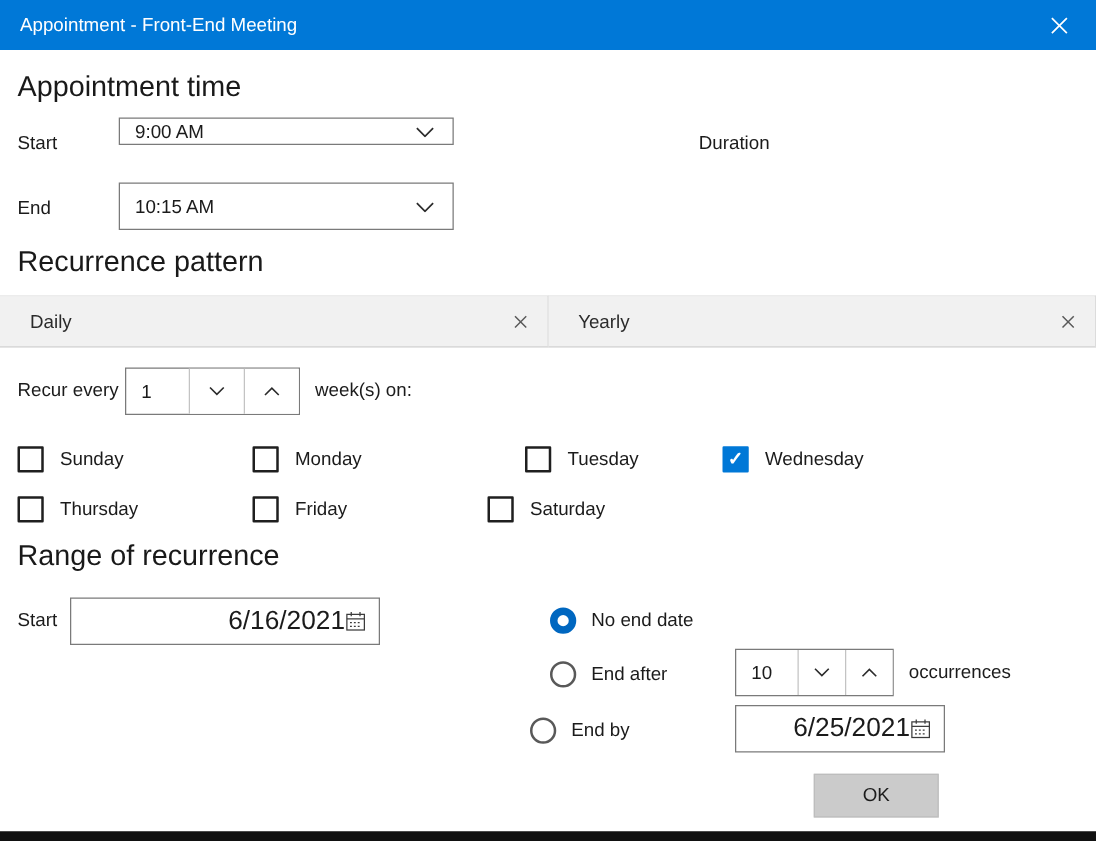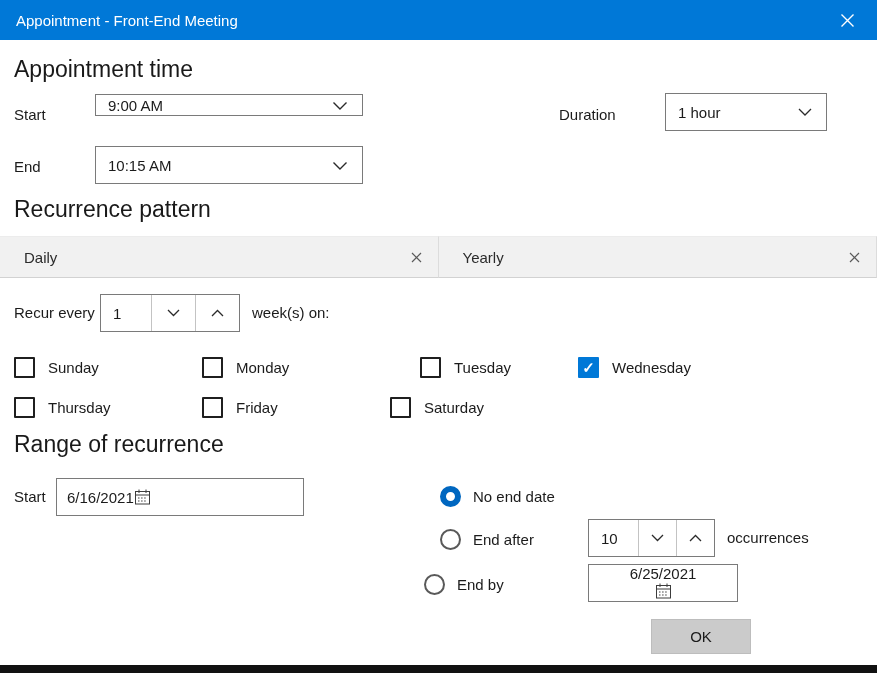--- a/index.html
+++ b/index.html
@@ -18,21 +18,21 @@
 
   
   .combo { position:absolute; border:1px solid #7a7a7a; background:#fff; display:flex; align-items:center; justify-content:space-between; padding:0 14px 0 12px; font-size:15px; color:#1b1b1b; cursor:pointer; }
 
   
   .spinner { position:absolute; border:1px solid #7a7a7a; background:#fff; display:flex; align-items:stretch; font-size:15px; color:#1b1b1b; }
   .spinner .val { flex:1; display:flex; align-items:center; padding-left:12px; }
   .spinner .sbtn { width:44px; display:flex; align-items:center; justify-content:center; border-left:1px solid #c3c3c3; cursor:pointer; background:#fff; }
 
   
-  .datefield { position:absolute; border:1px solid #7a7a7a; background:#fff; display:flex; align-items:center; justify-content:flex-start; padding:0 10px; font-size:15px; color:#1b1b1b; cursor:pointer; }
+  .datefield { position:absolute; border:1px solid #7a7a7a; background:#fff; display:flex; align-items:center; justify-content:flex-end; padding:0 10px; font-size:21px; color:#1b1b1b; cursor:pointer; }
 
   
   .tabs { position:absolute; left:0; top:236px; width:877px; height:42px; display:flex; }
   .tab { flex:1; display:flex; align-items:center; justify-content:space-between; padding:0 16px 0 24px; font-size:15px; color:#2b2b2b; background:#f1f1f1; border-top:1px solid #ececec; border-right:1px solid #dcdcdc; border-bottom:1px solid #d2d2d2; cursor:pointer; }
   .tab.selected { background:#fff; border:1px solid #cfcfcf; border-bottom:1px solid #fff; }
   .tab-close { display:flex; align-items:center; cursor:pointer; }
 
   
   .check { position:absolute; height:22px; display:flex; align-items:center; gap:13px; font-size:15px; color:#1b1b1b; cursor:pointer; }
   .box { width:21px; height:21px; border:2px solid #1f1f1f; border-radius:1px; background:#fff; display:flex; align-items:center; justify-content:center; flex:0 0 auto; }
@@ -67,26 +67,20 @@
 
   <div class="lbl" style="left:14px; top:106px;">Start</div>
   <div class="combo" style="left:95px; top:94px; width:268px; height:22px;">
     <span>9:00 AM</span>
     <svg width="16" height="9" viewBox="0 0 16 9">
         <path d="M1.5 1.5 L8 8 L14.5 1.5" fill="none" stroke="#2b2b2b" stroke-width="1.4"></path>
       </svg>
   </div>
 
   <div class="lbl" style="left:559px; top:106px;">Duration</div>
-  <div class="combo" style="left:665px; top:93px; width:162px; height:38px;">
-    <span>1 hour</span>
-    <svg width="14" height="8" viewBox="0 0 14 8">
-        <path d="M1 1 L7 7 L13 1" fill="none" stroke="#2b2b2b" stroke-width="1.3"></path>
-      </svg>
-  </div>
 
   <div class="lbl" style="left:14px; top:158px;">End</div>
   <div class="combo" style="left:95px; top:146px; width:268px; height:38px;">
     <span>10:15 AM</span>
     <svg width="16" height="9" viewBox="0 0 16 9">
         <path d="M1.5 1.5 L8 8 L14.5 1.5" fill="none" stroke="#2b2b2b" stroke-width="1.4"></path>
       </svg>
   </div>
 
   <div class="h1" style="left:14px; top:196px;">Recurrence pattern</div>
@@ -191,21 +185,21 @@
           <path d="M1 7 L6.5 1.5 L12 7" fill="none" stroke="#2b2b2b" stroke-width="1.3"></path>
         </svg>
       </span>
   </div>
   <div class="lbl" style="left:727px; top:529px;">occurrences</div>
 
   <div class="radio-row" style="left:424px; top:573px;">
     <span class="rad"></span>
     <span>End by</span>
   </div>
-  <div class="datefield" style="left:588px; top:564px; width:150px; height:38px;flex-direction:column;">
+  <div class="datefield" style="left:588px; top:564px; width:168px; height:38px;">
     <span>6/25/2021</span>
     <svg width="17" height="18" viewBox="0 0 17 18">
         <rect x="1.5" y="3.5" width="14" height="12.5" fill="none" stroke="#3c3c3c"></rect>
         <line x1="1.5" y1="7" x2="15.5" y2="7" stroke="#3c3c3c"></line>
         <line x1="5" y1="1.5" x2="5" y2="5" stroke="#3c3c3c"></line>
         <line x1="12" y1="1.5" x2="12" y2="5" stroke="#3c3c3c"></line>
         <line x1="4" y1="10" x2="13" y2="10" stroke="#3c3c3c" stroke-dasharray="1.5 1.6"></line>
         <line x1="4" y1="13" x2="13" y2="13" stroke="#3c3c3c" stroke-dasharray="1.5 1.6"></line>
       </svg>
   </div>

